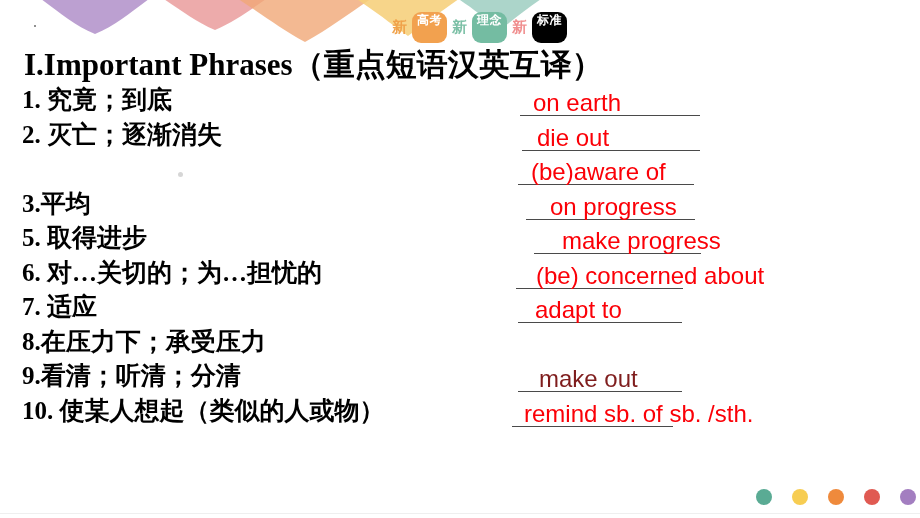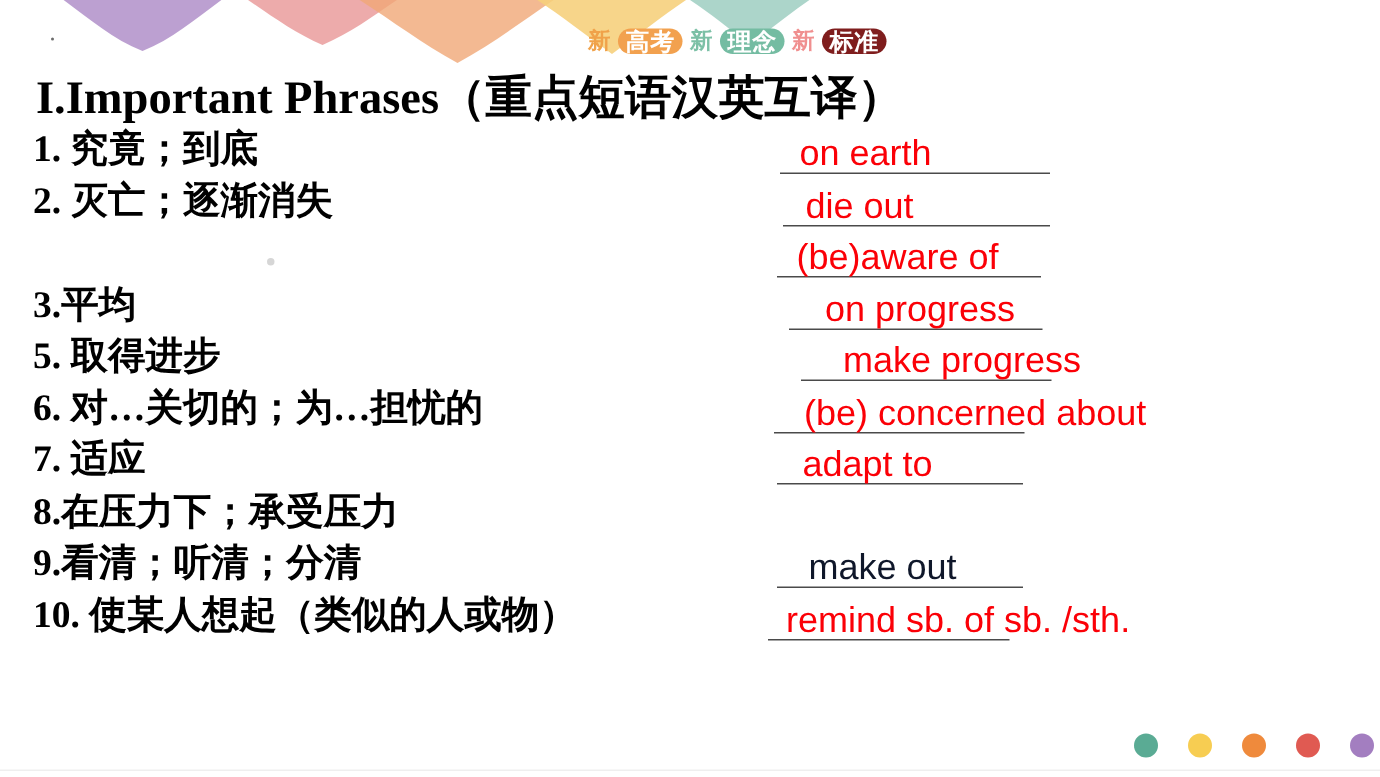--- a/index.html
+++ b/index.html
@@ -47,25 +47,25 @@
   }
   .brand-xin {
     font-family: "DejaVu Sans", sans-serif;
     font-size: 15px;
     font-weight: bold;
     line-height: 19px;
     padding: 0 2px;
   }
   .brand-pill {
     font-family: "DejaVu Sans", sans-serif;
-    font-size: 16px;
+    font-size: 12px;
     font-weight: bold;
     color: #ffffff;
     border-radius: 9px;
-    padding: 2px 5px 2px 5px;
+    padding: 2px 5px 16px 5px;
     line-height: 13px;
     margin: 0 2px;
     letter-spacing: 0.5px;
   }
 
   
   .title {
     position: absolute;
     left: 24px;
     top: 44px;
@@ -169,21 +169,21 @@
     </g>
   </svg>
   <span class="deco-dot-grey"></span>
 
   <div class="brand">
     <span class="brand-xin" style="color:#f0a24a">新</span>
     <span class="brand-pill" style="background:#f2a14f">高考</span>
     <span class="brand-xin" style="color:#7cc0a6">新</span>
     <span class="brand-pill" style="background:#74bca2">理念</span>
     <span class="brand-xin" style="color:#f08f8f">新</span>
-    <span class="brand-pill" style="background:#7f1d1d">标准</span>
+    <span class="brand-pill" style="background:#000000">标准</span>
   </div>
 
   <div class="title">I.Important Phrases（重点短语汉英互译）</div>
 
   <div class="list" id="phrase-list">
       <div class="row">
         <div class="prompt">1. 究竟；到底</div>
         <div class="answer-wrap" style="left: 498px; width: 243px;">
           <div class="rule" style="width: 180px;"></div>
           <div class="answer" style="left: 13px; color: rgb(251, 0, 7);">on earth</div>
@@ -230,21 +230,21 @@
           <div class="answer" style="left: 17px; color: rgb(251, 0, 7);">adapt to</div>
         </div>
       </div>
       <div class="row">
         <div class="prompt">8.在压力下；承受压力</div>
       </div>
       <div class="row">
         <div class="prompt">9.看清；听清；分清</div>
         <div class="answer-wrap" style="left: 496px; width: 251px;">
           <div class="rule" style="width: 164px;"></div>
-          <div class="answer" style="left: 21px; color: #0f172a;">make out</div>
+          <div class="answer" style="left: 21px; color: #7f1d1d;">make out</div>
         </div>
       </div>
       <div class="row">
         <div class="prompt">10. 使某人想起（类似的人或物）</div>
         <div class="answer-wrap" style="left: 490px; width: 242px;">
           <div class="rule" style="width: 161px;"></div>
           <div class="answer" style="left: 12px; color: rgb(251, 0, 7);">remind sb. of sb. /sth.</div>
         </div>
       </div>
     </div>

